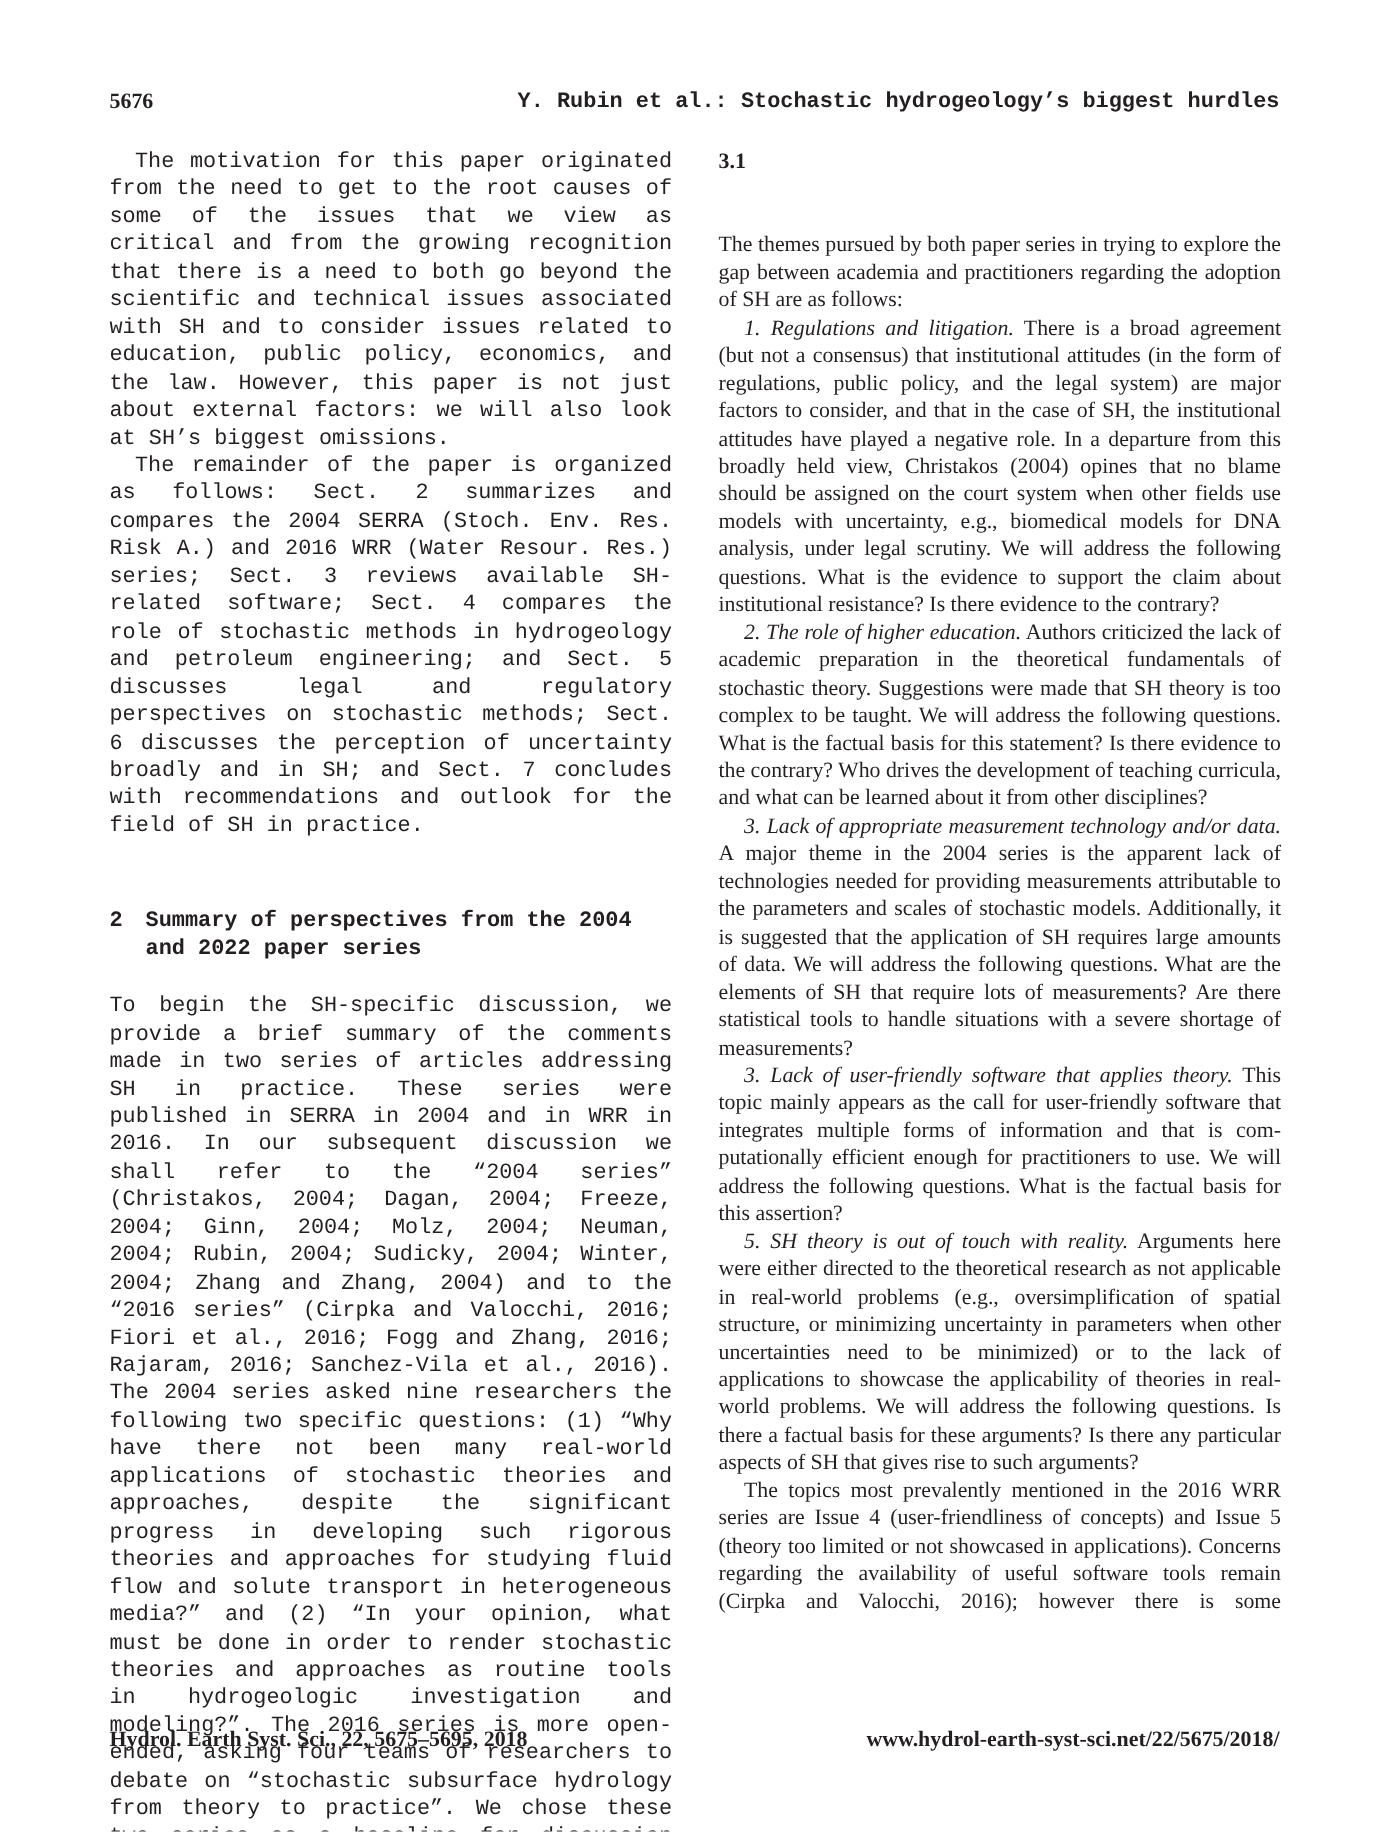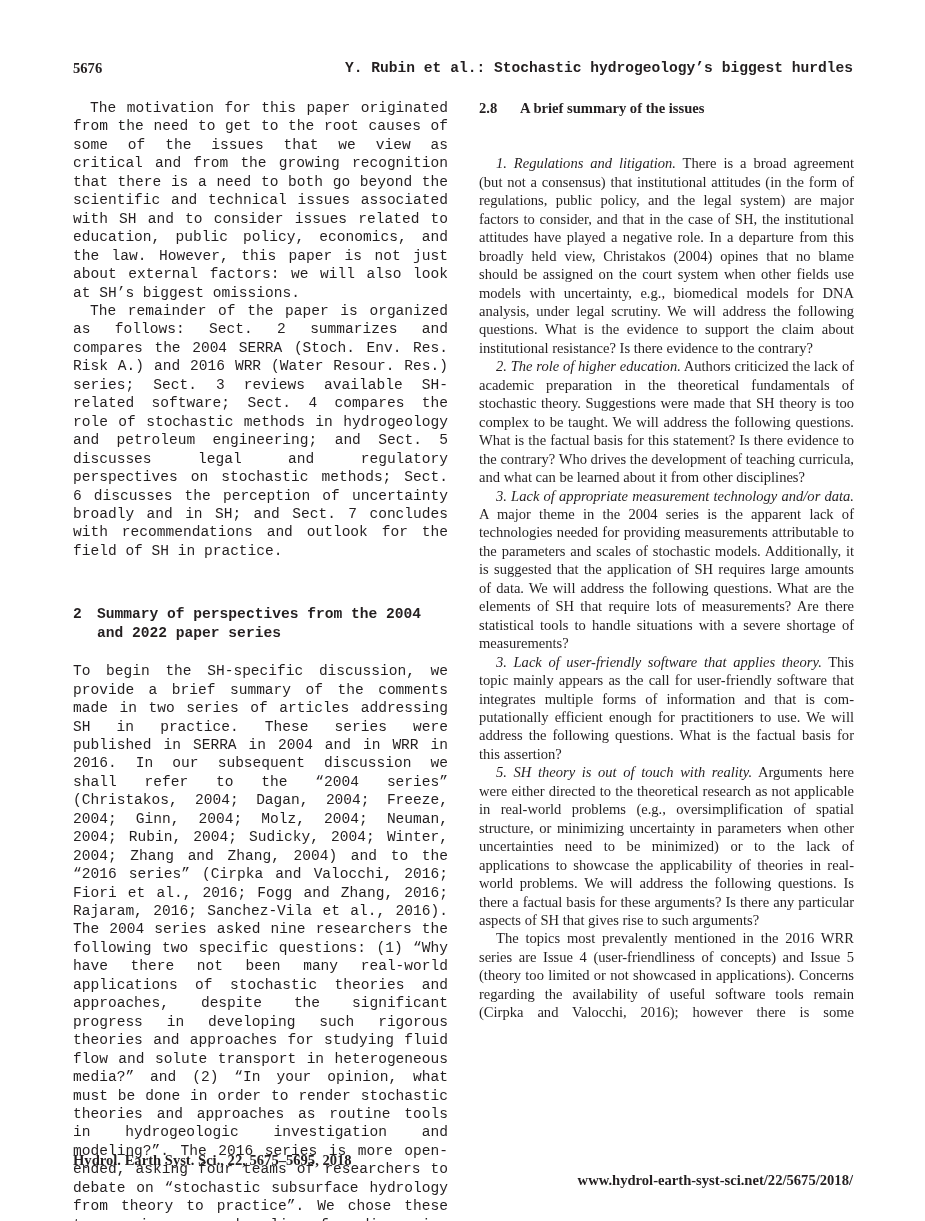--- a/index.html
+++ b/index.html
@@ -3,21 +3,21 @@
 <meta charset="utf-8">
 <style>
   html, body { margin: 0; padding: 0; background: #ffffff; }
   body { width: 925px; height: 1221px; position: relative; overflow: hidden;
          font-family: "Liberation Serif", "DejaVu Serif", serif; color: #231f20; }
   .hdr { position: absolute; top: 59px; font-weight: bold; font-size: 14.6px; line-height: 18px; text-align: right; }
   .hdr-left { left: 73px; }
   .hdr-right { right: 72px; font-family: Liberation Mono, monospace; }
   .ftr { position: absolute; top: 1151px; font-weight: bold; font-size: 14.6px; line-height: 18px; }
   .ftr-left { left: 73px; }
-  .ftr-right { right: 72px; margin-top: 20px; }
+  .ftr-right { right: 72px; }
   .col { position: absolute; width: 375px; font-size: 14.55px; line-height: 18.45px; }
   .col-left { left: 73px; top: 99px; font-family: Liberation Mono, monospace; }
   .col-right { left: 479px; top: 99px; width: 375px; }
   p { margin: 0; text-align: justify; hyphens: manual; }
   p.ind { text-indent: 17px; }
   .sec-head { display: flex; font-weight: bold; font-size: 14.6px; line-height: 18.4px; }
   .sec-num { width: 24px; flex: none; }
   .sec-num-wide { width: 41px; flex: none; }
   .sec-title { flex: 1; }
   em { font-style: italic; }
@@ -37,24 +37,24 @@
   <div class="sec-head">
     <span class="sec-num">2</span>
     <span class="sec-title">Summary of perspectives from the 2004 and 2022 paper series</span>
   </div>
   <div class="gap-b"></div>
   <p>To begin the SH-specific discussion, we provide a brief sum­mary of the comments made in two series of articles address­ing SH in practice. These series were published in SERRA in 2004 and in WRR in 2016. In our subsequent discussion we shall refer to the “2004 series” (Christakos, 2004; Da­gan, 2004; Freeze, 2004; Ginn, 2004; Molz, 2004; Neuman, 2004; Rubin, 2004; Sudicky, 2004; Winter, 2004; Zhang and Zhang, 2004) and to the “2016 series” (Cirpka and Valoc­chi, 2016; Fiori et al., 2016; Fogg and Zhang, 2016; Ra­jaram, 2016; Sanchez-Vila et al., 2016). The 2004 series asked nine researchers the following two specific questions: (1) “Why have there not been many real-world applications of stochastic theories and approaches, despite the significant progress in developing such rigorous theories and approaches for studying fluid flow and solute transport in heterogeneous media?” and (2) “In your opinion, what must be done in order to render stochastic theories and approaches as routine tools in hydrogeologic investigation and modeling?”. The 2016 se­ries is more open-ended, asking four teams of researchers to debate on “stochastic subsurface hydrology from theory to practice”. We chose these two series as a baseline for dis­cussion because they address similar questions, they com­bine multiple perspectives from a variety of researchers, and the 12-year timespan between them allows us to consider the evolution of SH. However, due to the more open nature of the 2016 series, not all of the discussion points can be compared between the two series. Of note is that we refrain from con­sidering issues related to transport modeling specifics in as much detail as the 2016 WRR series due to the wider scope of our questions regarding stochastic methods in general.</p>
 </div>
 
 <div class="col col-right">
   <div class="sec-head">
-    <span class="sec-num-wide">2.8</span>
-    <span class="sec-title">A brief summary of the issues</span>
+    <span class="sec-num-wide">3.1</span>
   </div>
   <div style="height:37px"></div>
+  <p>The themes pursued by both paper series in trying to ex­plore the gap between academia and practitioners regarding the adoption of SH are as follows:</p>
   <p class="ind"><em>1. Regulations and litigation.</em><span> There is a broad agreement (but not a consensus) that institutional attitudes (in the form of regulations, public policy, and the legal system) are major factors to consider, and that in the case of SH, the institu­tional attitudes have played a negative role. In a departure from this broadly held view, Christakos (2004) opines that no blame should be assigned on the court system when other fields use models with uncertainty, e.g., biomedical mod­els for DNA analysis, under legal scrutiny. We will address the following questions. What is the evidence to support the claim about institutional resistance? Is there evidence to the contrary?</span></p>
   <p class="ind"><em>2. The role of higher education.</em><span> Authors criticized the lack of academic preparation in the theoretical fundamentals of stochastic theory. Suggestions were made that SH theory is too complex to be taught. We will address the following questions. What is the factual basis for this statement? Is there evidence to the contrary? Who drives the development of teaching curricula, and what can be learned about it from other disciplines?</span></p>
   <p class="ind"><em>3. Lack of appropriate measurement technology and/or data.</em><span> A major theme in the 2004 series is the apparent lack of technologies needed for providing measurements attributable to the parameters and scales of stochastic models. Addition­ally, it is suggested that the application of SH requires large amounts of data. We will address the following questions. What are the elements of SH that require lots of measure­ments? Are there statistical tools to handle situations with a severe shortage of measurements?</span></p>
   <p class="ind"><em>3. Lack of user-friendly software that applies theory.</em><span> This topic mainly appears as the call for user-friendly software that integrates multiple forms of information and that is com­putationally efficient enough for practitioners to use. We will address the following questions. What is the factual basis for this assertion?</span></p>
   <p class="ind"><em>5. SH theory is out of touch with reality.</em><span> Arguments here were either directed to the theoretical research as not appli­cable in real-world problems (e.g., oversimplification of spa­tial structure, or minimizing uncertainty in parameters when other uncertainties need to be minimized) or to the lack of applications to showcase the applicability of theories in real­world problems. We will address the following questions. Is there a factual basis for these arguments? Is there any partic­ular aspects of SH that gives rise to such arguments?</span></p>
   <p class="ind" style="text-align-last: justify;">The topics most prevalently mentioned in the 2016 WRR series are Issue 4 (user-friendliness of concepts) and Issue 5 (theory too limited or not showcased in applications). Con­cerns regarding the availability of useful software tools re­main (Cirpka and Valocchi, 2016); however there is some</p>
 </div>
 
 <div class="ftr ftr-left">Hydrol. Earth Syst. Sci., 22, 5675–5695, 2018</div>
 <div class="ftr ftr-right">www.hydrol-earth-syst-sci.net/22/5675/2018/</div>

